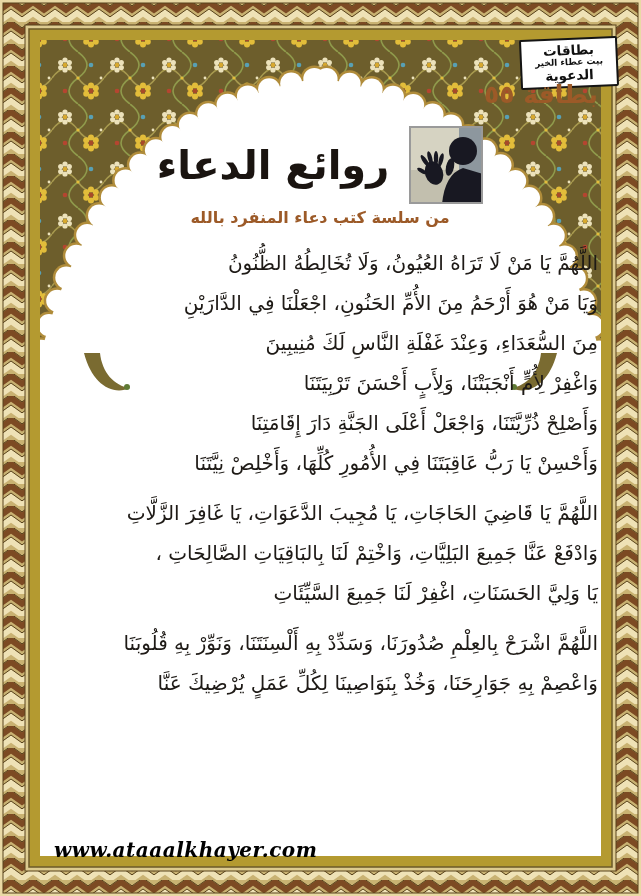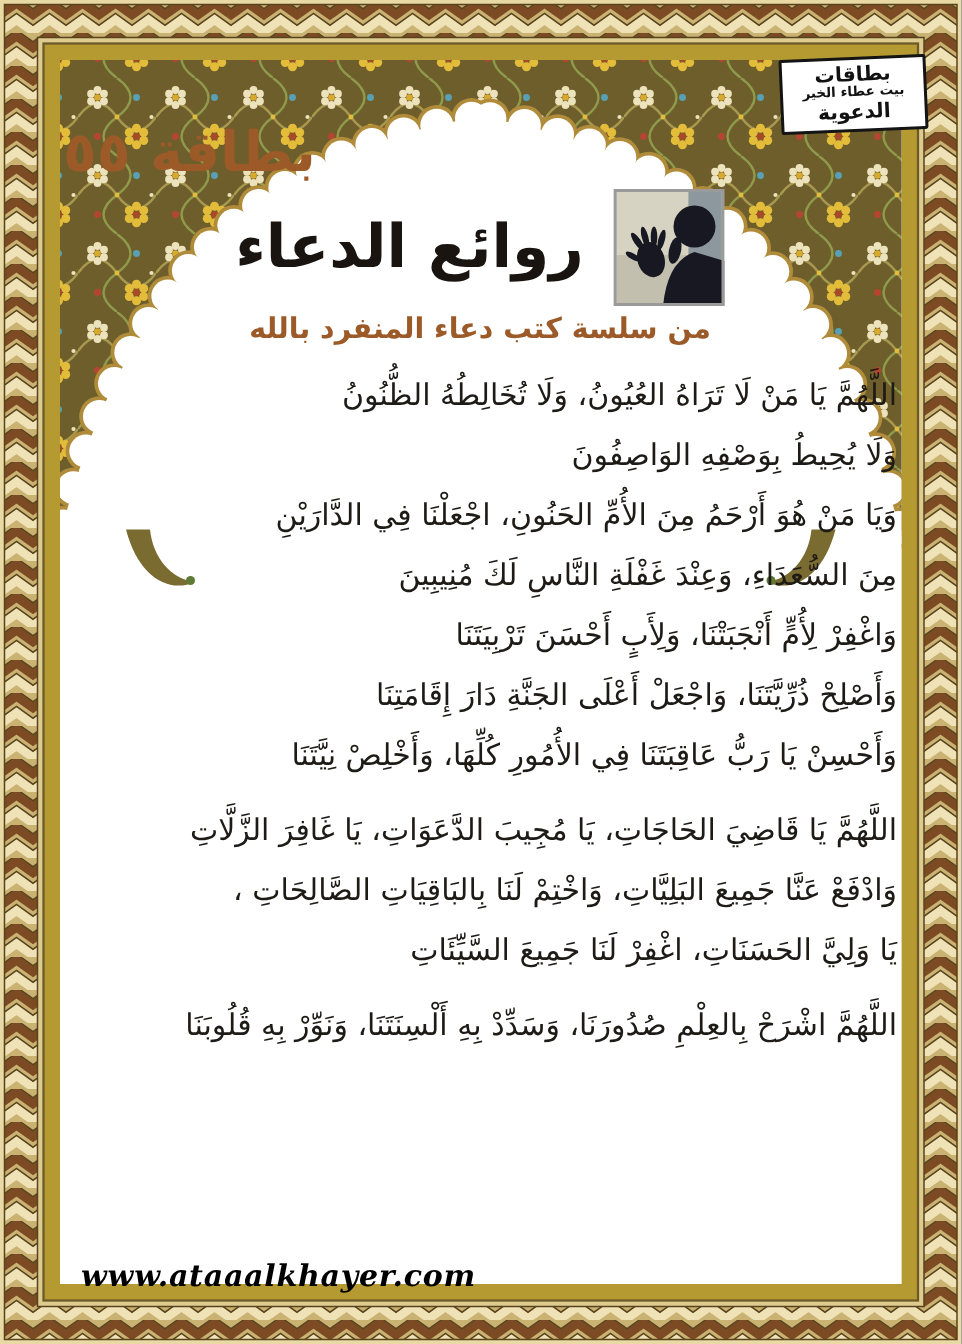--- a/index.html
+++ b/index.html
@@ -11,32 +11,32 @@
   .stamp{
     position:absolute;top:38px;left:520px;width:90px;
     background:#ffffff;border:2px solid #141414;border-radius:2px;
     text-align:center;direction:rtl;color:#111;
     transform:rotate(-2.5deg);padding:3px 2px 4px;line-height:1.05;
   }
   .stamp .s1{font-size:13.5px;font-weight:bold;}
   .stamp .s2{font-size:9px;font-weight:bold;margin-top:1px;}
   .stamp .s3{font-size:13.5px;font-weight:bold;}
   .num{
-    position:absolute;top:80px;left:42px;width:556px;text-align:left;
-    direction:rtl;font-size:37px;font-weight:bold;color:#9c5a28;
+    position:absolute;top:80px;left:42px;width:556px;text-align:right;
+    direction:rtl;font-size:25px;font-weight:bold;color:#9c5a28;
   }
   .title-row{
     position:absolute;top:124px;left:42px;width:556px;height:82px;
     display:flex;justify-content:center;align-items:center;gap:20px;direction:rtl;
   }
   .pray{flex:0 0 auto;display:block;}
   .title{font-size:40px;font-weight:bold;color:#1a1410;white-space:nowrap;}
   .subtitle{
     position:absolute;top:208px;left:42px;width:556px;text-align:center;
-    direction:rtl;font-size:19px;font-weight:bold;color:#9c5a28;white-space:nowrap;
+    direction:rtl;font-size:16px;font-weight:bold;color:#9c5a28;white-space:nowrap;
   }
   .dua{
     position:absolute;top:243px;left:42px;width:556px;text-align:right;
     direction:rtl;color:#1e1a16;font-size:20px;line-height:40px;
   }
   .dua p{margin:0 0 10px 0;}
   .dline{display:block;white-space:nowrap;}
   .website{
     position:absolute;left:54px;bottom:34px;direction:ltr;
     font-family:"DejaVu Serif",serif;font-style:italic;font-weight:bold;
@@ -215,32 +215,32 @@
       <rect x="1" y="1" width="72" height="76" fill="none" stroke="#9a9a9a" stroke-width="2"></rect>
     </svg>
     <div class="title">روائع الدعاء</div>
   </div>
 
   <div class="subtitle">من سلسة كتب دعاء المنفرد بالله</div>
 
   <div class="dua">
     <p class="para">
       <span class="dline">اللَّهُمَّ يَا مَنْ لَا تَرَاهُ العُيُونُ، وَلَا تُخَالِطُهُ الظُّنُونُ</span>
-      <span class="dline">وَلَا يُحِيطُ بِوَصْفِهِ الوَاصِفُونَ</span>
       <span class="dline">وَيَا مَنْ هُوَ أَرْحَمُ مِنَ الأُمِّ الحَنُونِ، اجْعَلْنَا فِي الدَّارَيْنِ</span>
       <span class="dline">مِنَ السُّعَدَاءِ، وَعِنْدَ غَفْلَةِ النَّاسِ لَكَ مُنِيبِينَ</span>
       <span class="dline">وَاغْفِرْ لِأُمٍّ أَنْجَبَتْنَا، وَلِأَبٍ أَحْسَنَ تَرْبِيَتَنَا</span>
       <span class="dline">وَأَصْلِحْ ذُرِّيَّتَنَا، وَاجْعَلْ أَعْلَى الجَنَّةِ دَارَ إِقَامَتِنَا</span>
       <span class="dline">وَأَحْسِنْ يَا رَبُّ عَاقِبَتَنَا فِي الأُمُورِ كُلِّهَا، وَأَخْلِصْ نِيَّتَنَا</span>
     </p>
     <p class="para">
       <span class="dline">اللَّهُمَّ يَا قَاضِيَ الحَاجَاتِ، يَا مُجِيبَ الدَّعَوَاتِ، يَا غَافِرَ الزَّلَّاتِ</span>
       <span class="dline">وَادْفَعْ عَنَّا جَمِيعَ البَلِيَّاتِ، وَاخْتِمْ لَنَا بِالبَاقِيَاتِ الصَّالِحَاتِ ،</span>
       <span class="dline">يَا وَلِيَّ الحَسَنَاتِ، اغْفِرْ لَنَا جَمِيعَ السَّيِّئَاتِ</span>
     </p>
     <p class="para">
       <span class="dline">اللَّهُمَّ اشْرَحْ بِالعِلْمِ صُدُورَنَا، وَسَدِّدْ بِهِ أَلْسِنَتَنَا، وَنَوِّرْ بِهِ قُلُوبَنَا</span>
+      <span class="dline">وَاعْصِمْ بِهِ جَوَارِحَنَا، وَخُذْ بِنَوَاصِينَا لِكُلِّ عَمَلٍ يُرْضِيكَ عَنَّا</span>
     </p>
   </div>
 
   <div class="website">www.ataaalkhayer.com</div>
 
 </div>
 
 </body></html>

